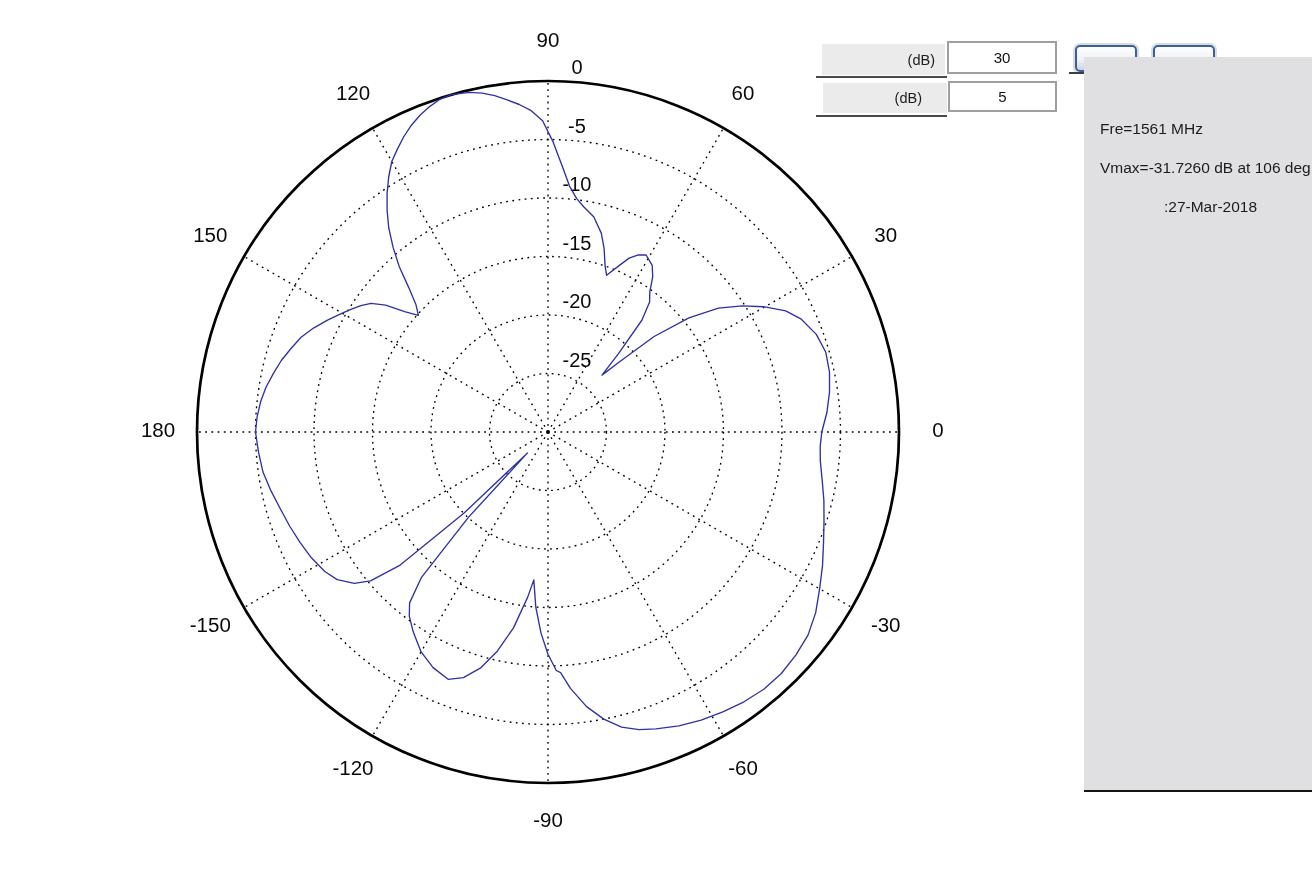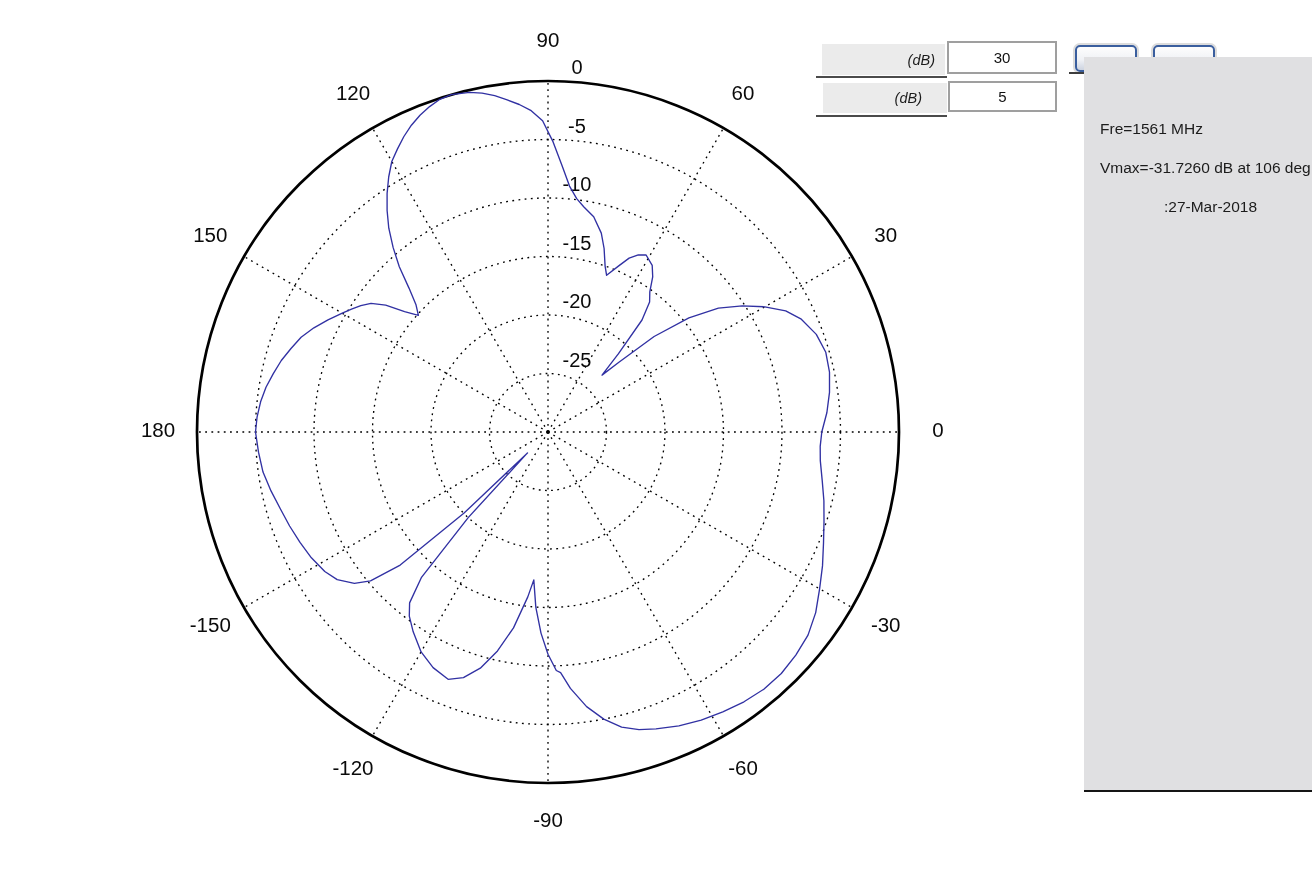--- a/index.html
+++ b/index.html
@@ -3,21 +3,21 @@
 <meta charset="utf-8">
 <style>
   html,body{margin:0;padding:0;background:#ffffff;}
   body{font-family:"Liberation Sans",sans-serif;}
   .stage{position:relative;width:1312px;height:885px;background:#ffffff;overflow:hidden;}
 
   svg.polar{position:absolute;left:0;top:0;}
 
   
   .ctl-label{position:absolute;background:#ebebeb;color:#1b1b1b;font-size:14.5px;
-             display:flex;align-items:center;box-sizing:border-box;font-style:italic;}
+             display:flex;align-items:center;box-sizing:border-box;}
   #lbl1{left:822px;top:44px;width:123px;height:31px;justify-content:flex-end;padding-right:10px;}
   #lbl2{left:823px;top:83px;width:124px;height:30px;justify-content:flex-end;padding-right:25px;}
   .underline{position:absolute;height:2px;background:#4a4a4a;}
   #ul1{left:816px;top:76px;width:131px;}
   #ul2{left:816px;top:115px;width:131px;}
   .ctl-input{position:absolute;border:2px solid #9f9f9f;background:#ffffff;text-align:center;
              font-size:15px;color:#111;box-sizing:border-box;font-family:inherit;outline:none;}
   #in1{left:947px;top:41px;width:110px;height:33px;}
   #in2{left:948px;top:81px;width:109px;height:31px;}
 

